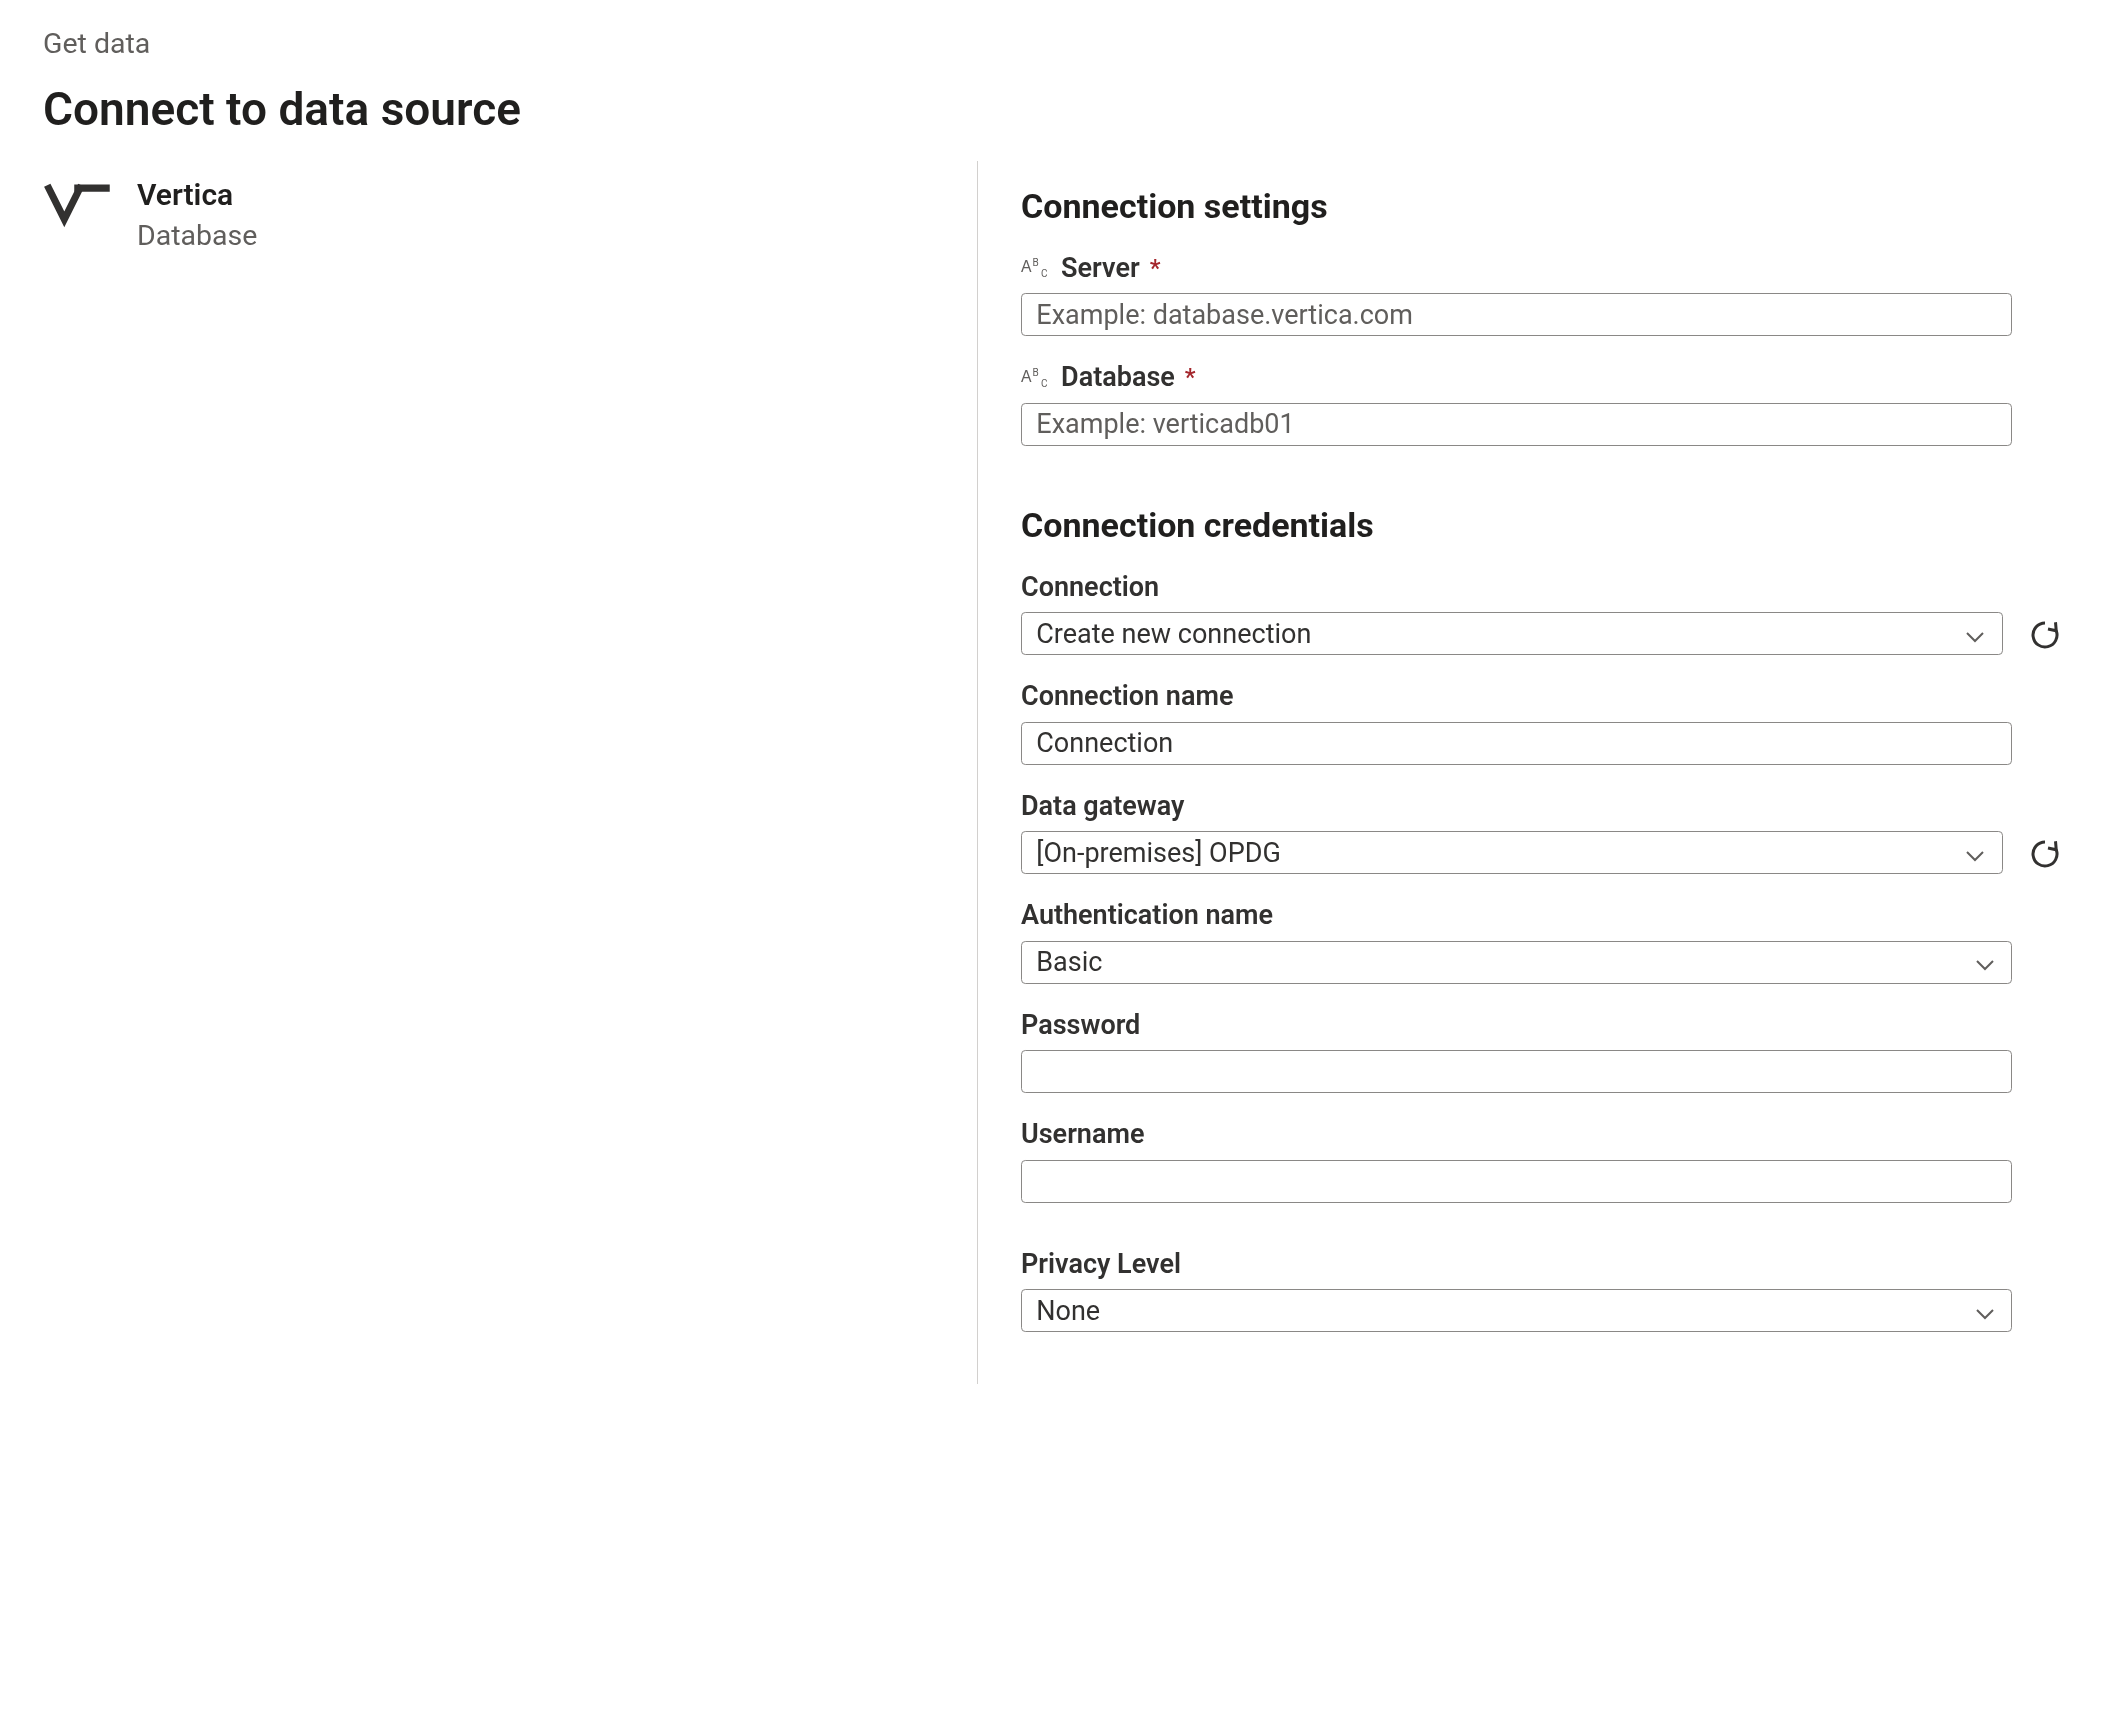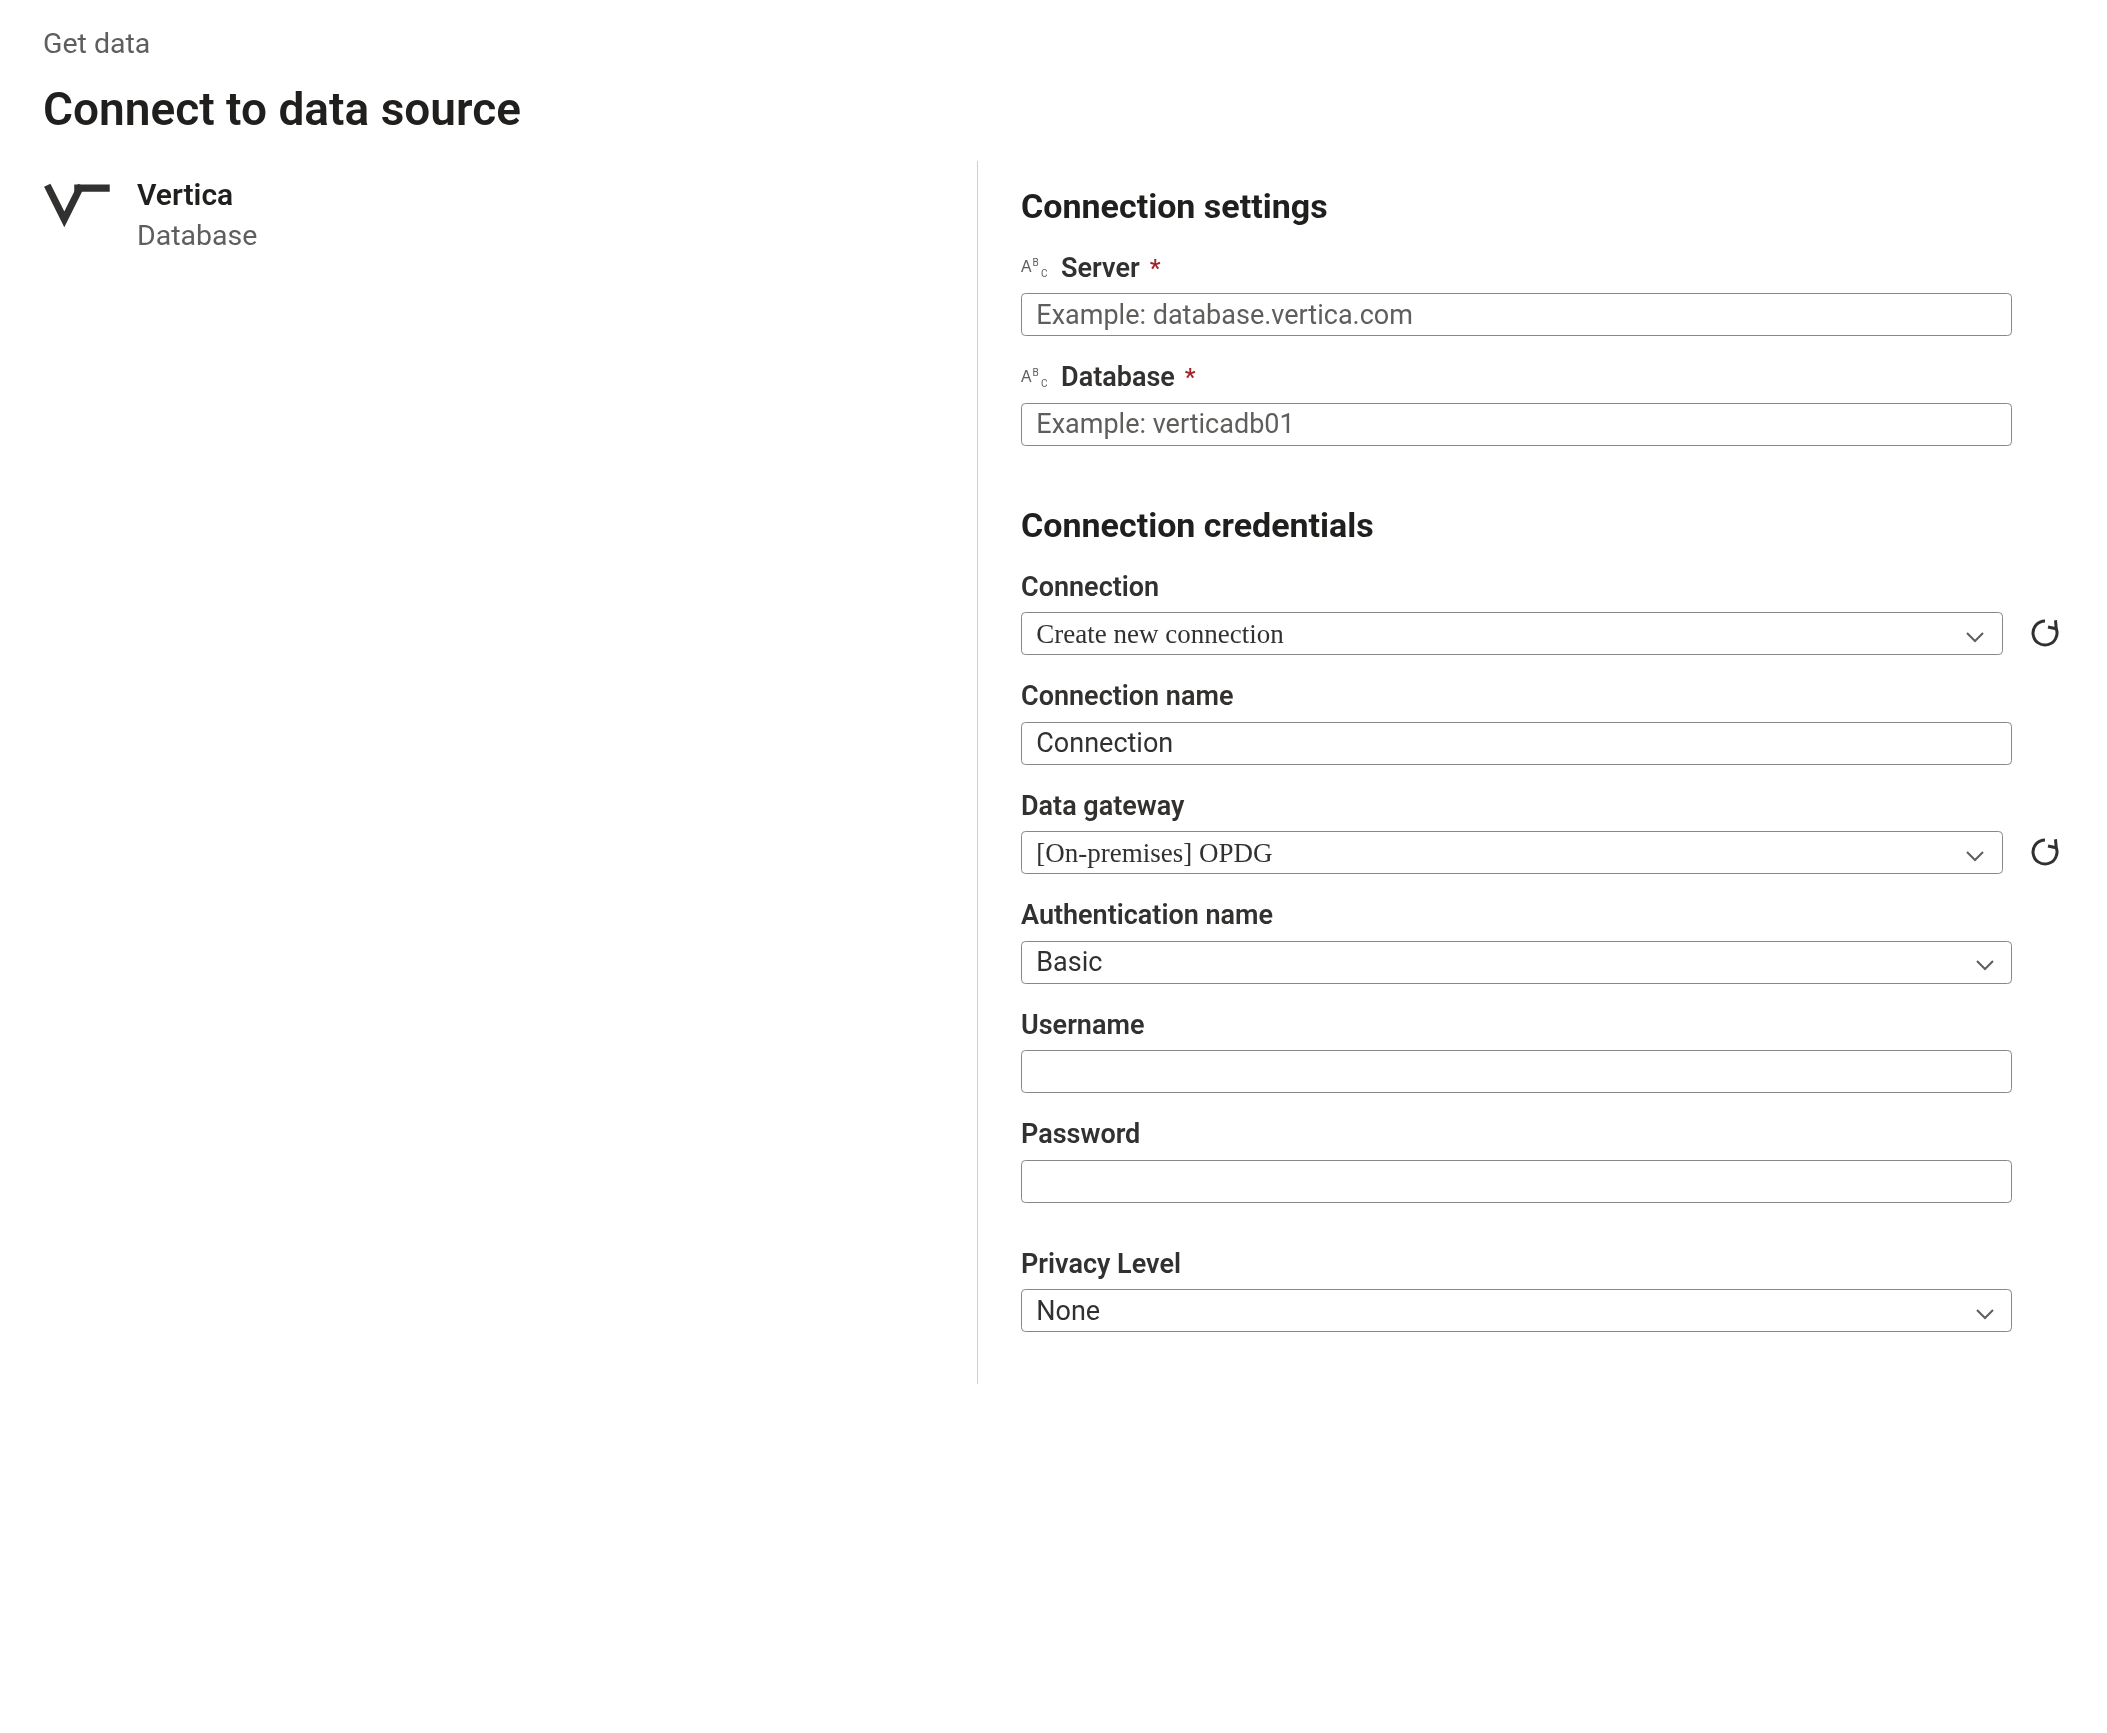--- a/index.html
+++ b/index.html
@@ -107,23 +107,22 @@
     font-weight: 600;
   }
   .required {
     color: #a4262c;
     margin-left: 2.9px;
     font-weight: 600;
   }
 
   .field-row {
     display: flex;
-    align-items: flex-start;
+    align-items: flex-end;
     gap: 21.4px;
-    font-family: Liberation Serif, serif;
   }
 
   .text-input,
   .select-box {
     width: 100%;
     height: 43px;
     border: 1.4px solid #8a8886;
     border-radius: 4.3px;
     background: #ffffff;
     font-size: 27px;
@@ -313,33 +312,33 @@
                 <svg viewBox="0 0 24 24">
                     <path d="M4 8 L12 16 L20 8" fill="none" stroke="currentColor" stroke-width="2"></path>
                   </svg>
               </span>
             </div>
           </div>
         </div>
 
         <div class="field">
           <div class="field-label-row">
+            <span class="field-label plain">Password</span>
+          </div>
+          <div class="control-wrap">
+            <input type="password" class="text-input" style="">
+          </div>
+        </div>
+
+        <div class="field">
+          <div class="field-label-row">
             <span class="field-label plain">Username</span>
           </div>
           <div class="control-wrap">
             <input type="text" class="text-input" style="">
-          </div>
-        </div>
-
-        <div class="field">
-          <div class="field-label-row">
-            <span class="field-label plain">Password</span>
-          </div>
-          <div class="control-wrap">
-            <input type="password" class="text-input" style="">
           </div>
         </div>
 
         <div class="field privacy-field">
           <div class="field-label-row">
             <span class="field-label plain">Privacy Level</span>
           </div>
           <div class="control-wrap">
             <div class="select-box" tabindex="0">
               <span class="select-value">None</span>

